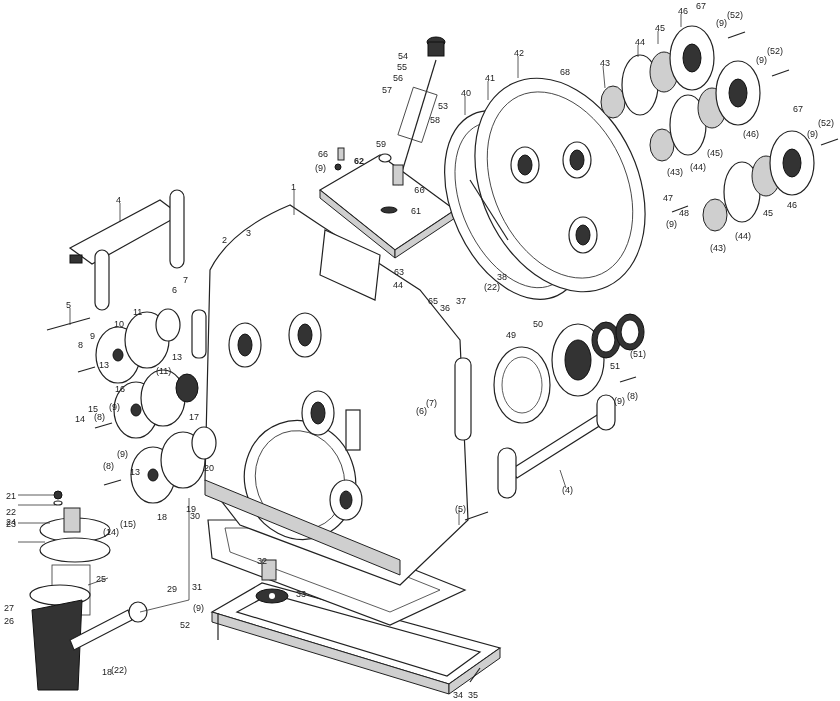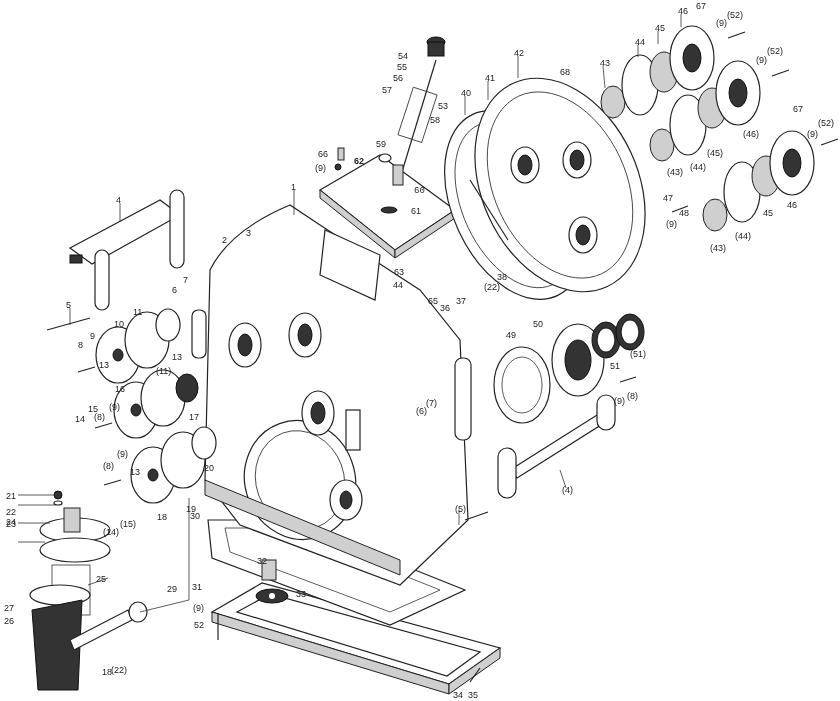--- a/index.html
+++ b/index.html
@@ -241,21 +241,21 @@
       <span class="lbl" style="left: 6px; top: 518px; text-align: center;">24</span>
       <span class="lbl" style="left: 96px; top: 575px;">25</span>
       <span class="lbl" style="left: 4px; top: 617px;">26</span>
       <span class="lbl" style="left: 4px; top: 596px; margin-top: 8px;">27</span>
       <span class="lbl" style="left: 128px; top: 585px; margin-left: 39px;">29</span>
       <span class="lbl" style="left: 102px; top: 668px;">18</span>
       <span class="lbl" style="left: 111px; top: 666px;">(22)</span>
       <span class="lbl" style="left: 190px; top: 512px;">30</span>
       <span class="lbl" style="left: 192px; top: 583px;">31</span>
       <span class="lbl" style="left: 193px; top: 604px;">(9)</span>
-      <span class="lbl" style="left: 194px; top: 621px;">52</span>
+      <span class="lbl" style="left: 180px; top: 621px;">52</span>
       <span class="lbl" style="left: 237px; top: 557px; margin-left: 20px;">32</span>
       <span class="lbl" style="left: 296px; top: 590px;">33</span>
       <span class="lbl" style="left: 453px; top: 691px;">34</span>
       <span class="lbl" style="left: 468px; top: 691px;">35</span>
       <span class="lbl" style="left: 455px; top: 505px;">(5)</span>
       <span class="lbl" style="left: 562px; top: 486px;">(4)</span>
       <span class="lbl" style="left: 416px; top: 407px;">(6)</span>
       <span class="lbl" style="left: 426px; top: 399px;">(7)</span>
       <span class="lbl" style="left: 440px; top: 304px;">36</span>
       <span class="lbl" style="left: 456px; top: 297px;">37</span>

